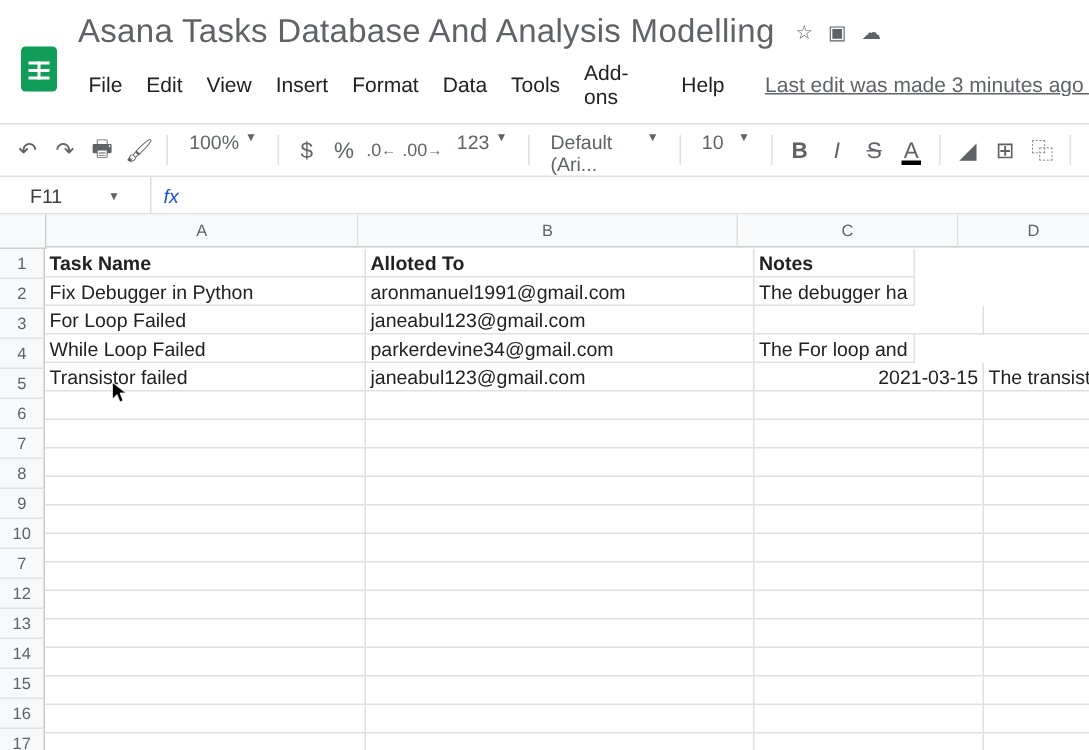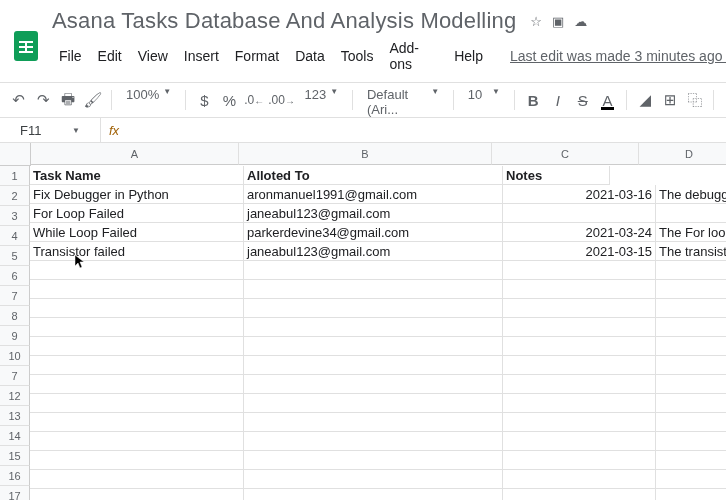--- a/index.html
+++ b/index.html
@@ -16,21 +16,21 @@
 .toolbar{display:flex;align-items:center;gap:4px;padding:4px 8px;border-top:1px solid #e0e0e0;border-bottom:1px solid #e0e0e0;color:#5f6368}
 .tbtn{width:26px;height:26px;display:flex;align-items:center;justify-content:center;cursor:pointer;border-radius:2px;font-size:15px}
 .tsep{width:1px;height:20px;background:#e0e0e0;margin:0 4px}
 .tsel{display:flex;gap:4px;padding:0 6px;height:26px;cursor:pointer;font-size:13px;color:#5f6368}
 .tsel .arr{font-size:8px;color:#5f6368}
 .font-color{position:relative}
 .font-color::after{content:"";position:absolute;bottom:3px;left:4px;right:4px;height:3px;background:#000}
 .namebox-row{display:flex;align-items:center;border-bottom:1px solid #e0e0e0;height:24px}
 .namebox{width:60px;padding:0 20px;font-size:13px;color:#3c4043;border-right:1px solid #e0e0e0;height:100%;display:flex;align-items:center;justify-content:space-between}
 .namebox .arr{font-size:8px;color:#5f6368}
-.fx{font-style:italic;color:#a16207;padding:0 8px;font-size:13px}
+.fx{font-style:italic;color:#1d4ed8;padding:0 8px;font-size:13px}
 .fx-input{flex:1;height:100%}
 .grid{display:flex;position:relative}
 .corner{width:30px;height:22px;background:#f8f9fa;border-right:1px solid #ccc;border-bottom:1px solid #ccc;flex-shrink:0}
 .col-headers{display:flex;height:22px}
 .ch{background:#f8f9fa;border-right:1px solid #e0e0e0;border-bottom:1px solid #ccc;display:flex;align-items:center;justify-content:center;font-size:11px;color:#5f6368;flex-shrink:0}
 .row-headers{width:30px;flex-shrink:0}
 .rh{height:19px;background:#f8f9fa;border-right:1px solid #ccc;border-bottom:1px solid #e0e0e0;display:flex;align-items:center;justify-content:center;font-size:11px;color:#5f6368}
 .cells{flex:1}
 .row{display:flex;height:19px}
 .cell{border-right:1px solid #e0e0e0;border-bottom:1px solid #e0e0e0;padding:0 3px;font-size:13px;line-height:19px;overflow:hidden;white-space:nowrap;flex-shrink:0}
@@ -166,33 +166,31 @@
     </div>
   <div class="cells" id="cells">
       <div class="row hdr-row">
         <div class="cell wA">Task Name</div>
         <div class="cell wB">Alloted To</div>
         <div class="cell wD">Notes</div>
       </div>
       <div class="row">
         <div class="cell wA">Fix Debugger in Python</div>
         <div class="cell wB">aronmanuel1991@gmail.com</div>
-        <div class="cell wC r">2021-03-16</div>
         <div class="cell wD">The debugger ha</div>
       </div>
       <div class="row">
         <div class="cell wA">For Loop Failed</div>
         <div class="cell wB">janeabul123@gmail.com</div>
         <div class="cell wC r"></div>
         <div class="cell wD"></div>
       </div>
       <div class="row">
         <div class="cell wA">While Loop Failed</div>
         <div class="cell wB">parkerdevine34@gmail.com</div>
-        <div class="cell wC r">2021-03-24</div>
         <div class="cell wD">The For loop and</div>
       </div>
       <div class="row">
         <div class="cell wA">Transistor failed</div>
         <div class="cell wB">janeabul123@gmail.com</div>
         <div class="cell wC r">2021-03-15</div>
         <div class="cell wD">The transistor sh</div>
       </div>
       <div class="row">
         <div class="cell wA"></div>

